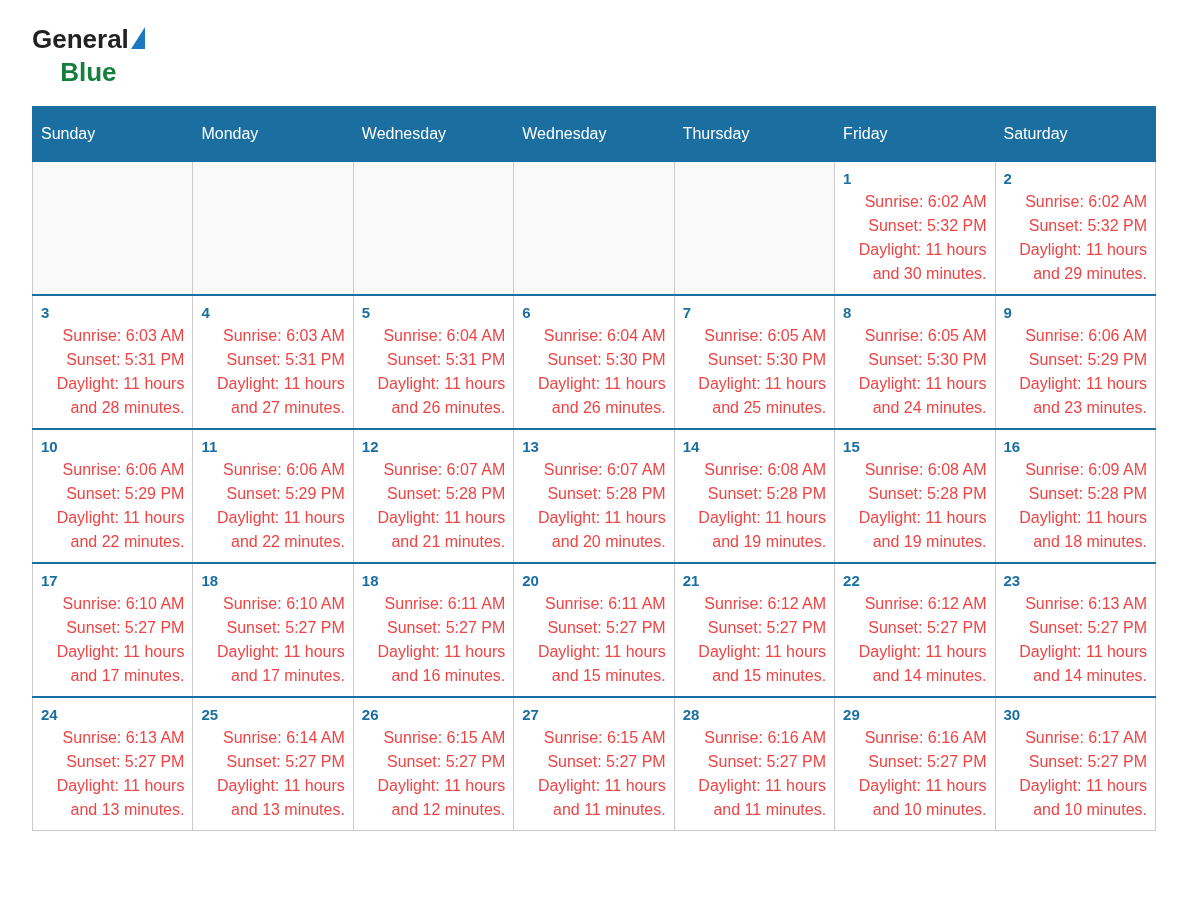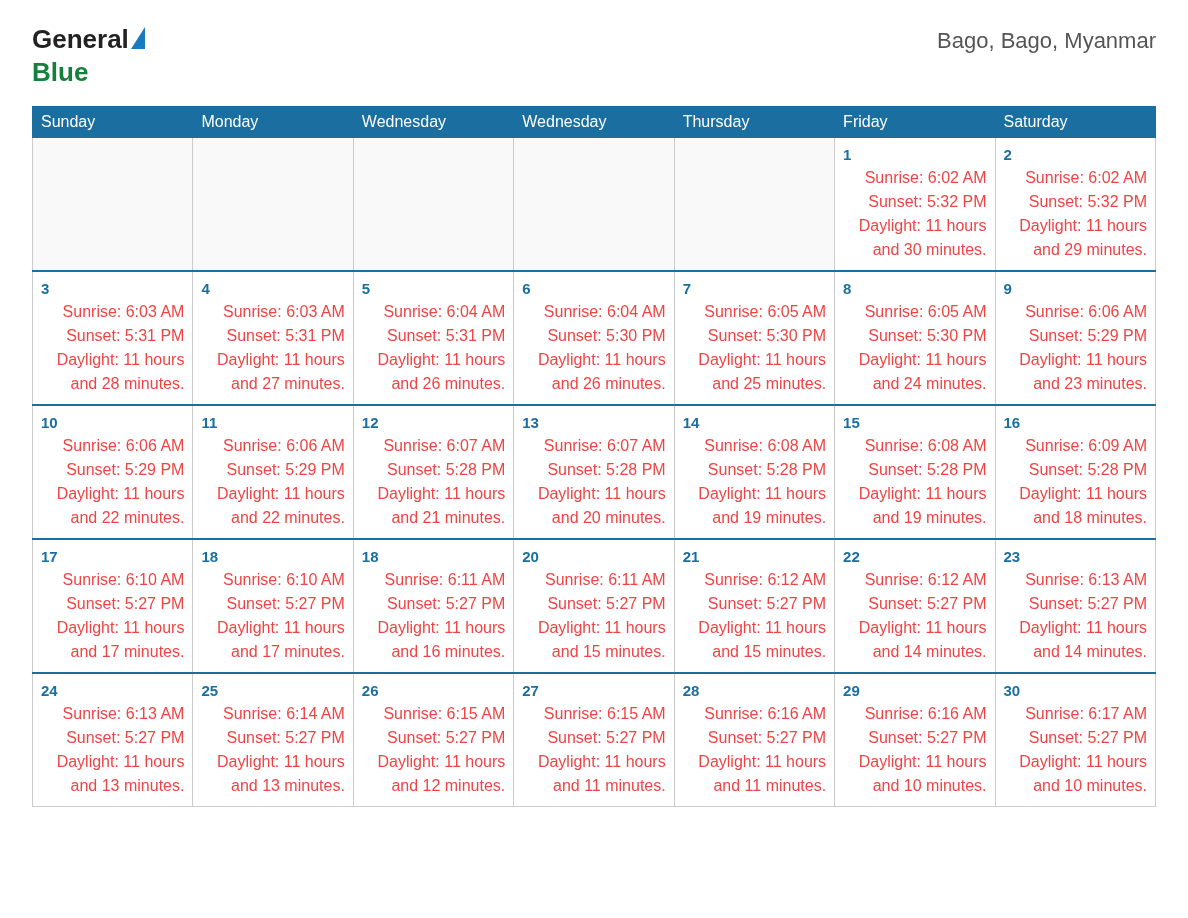--- a/index.html
+++ b/index.html
@@ -12,21 +12,21 @@
     }
     .header-area {
       display: flex;
       justify-content: space-between;
       align-items: flex-start;
       margin-bottom: 18px;
     }
     .logo {
       display: flex;
       flex-direction: column;
-      align-items: flex-start;
+      align-items: center;
     }
     .logo-text {
       display: flex;
       align-items: center;
     }
     .logo-general {
       font-size: 26px;
       font-weight: bold;
       color: #222;
     }
@@ -63,21 +63,21 @@
       margin-top: 4px;
     }
     .calendar-table {
       width: 100%;
       border-collapse: collapse;
       table-layout: fixed;
     }
     .calendar-table th {
       background-color: #1a6fa0;
       color: #fff;
-      padding: 6px 8px;
+      padding: 18px 8px;
       font-size: 16px;
       font-weight: normal;
       text-align: left;
       border: 1px solid #1a6fa0;
     }
     .calendar-table td {
       vertical-align: top;
       padding: 8px;
       border: 1px solid #ccc;
       font-size: 12.5px;
@@ -112,21 +112,20 @@
   <div class="logo">
     <div class="logo-text">
       <span class="logo-general">General</span>
       <div class="logo-blue-part">
         <div class="logo-triangle"></div>
       </div>
     </div>
     <span class="logo-blue-text">Blue</span>
   </div>
   <div class="title-area">
-    <div class="location-title">Bago, Bago, Myanmar</div>
   </div>
 </div>
 
 <table class="calendar-table">
   <thead>
     <tr>
     <th>Sunday</th>
         <th>Monday</th>
         <th>Wednesday</th>
         <th>Wednesday</th>

